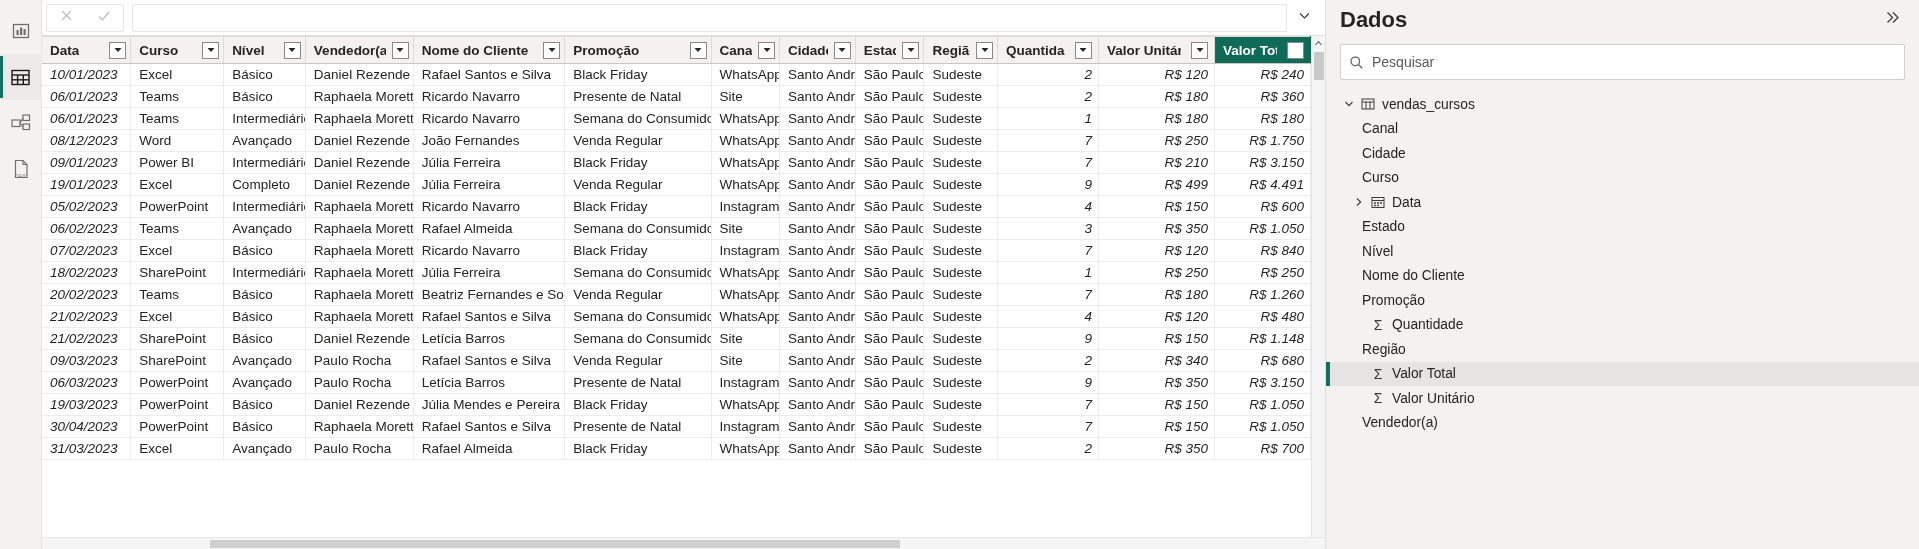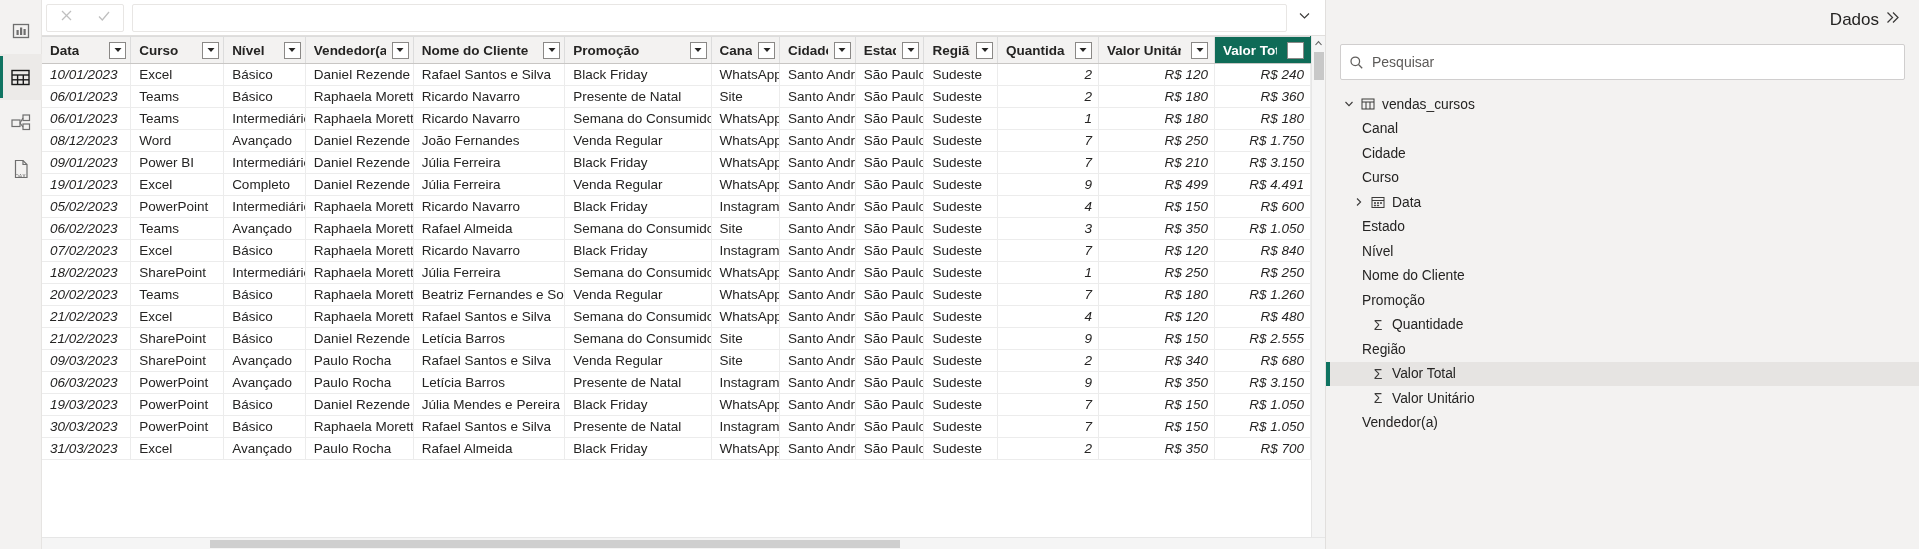--- a/index.html
+++ b/index.html
@@ -212,25 +212,24 @@
     padding: 0;
   }
   .pane-header {
     height: 40px;
     flex: 0 0 40px;
     display: flex;
     align-items: center;
     padding: 0 14px 0 14px;
   }
   .pane-title {
-    font-size: 17px;
+    font-size: 22px;
     color: #252423;
-    font-weight: normal;
+    font-weight: bold;
     flex: 1 1 auto;
-    text-align: right;
   }
   .pane-collapse {
     width: 26px; height: 26px;
     display: flex; align-items: center; justify-content: center;
     color: #3b3a39;
     font-size: 17px;
   }
   .pane-search-row { padding: 4px 14px 8px 14px; }
   .pane-search {
     height: 29px;
@@ -708,21 +707,21 @@
                 <td class="">Básico</td>
                 <td class="">Daniel Rezende</td>
                 <td class="">Letícia Barros</td>
                 <td class="">Semana do Consumidor</td>
                 <td class="">Site</td>
                 <td class="">Santo André</td>
                 <td class="">São Paulo</td>
                 <td class="">Sudeste</td>
                 <td class="num">9</td>
                 <td class="num">R$ 150</td>
-                <td class="num shaded">R$ 2.555</td>
+                <td class="num shaded">R$ 1.148</td>
               </tr>
               <tr>
                 <td class="italic">09/03/2023</td>
                 <td class="">SharePoint</td>
                 <td class="">Avançado</td>
                 <td class="">Paulo Rocha</td>
                 <td class="">Rafael Santos e Silva</td>
                 <td class="">Venda Regular</td>
                 <td class="">Site</td>
                 <td class="">Santo André</td>
@@ -756,21 +755,21 @@
                 <td class="">Black Friday</td>
                 <td class="">WhatsApp</td>
                 <td class="">Santo André</td>
                 <td class="">São Paulo</td>
                 <td class="">Sudeste</td>
                 <td class="num">7</td>
                 <td class="num">R$ 150</td>
                 <td class="num shaded">R$ 1.050</td>
               </tr>
               <tr>
-                <td class="italic">30/03/2023</td>
+                <td class="italic">30/04/2023</td>
                 <td class="">PowerPoint</td>
                 <td class="">Básico</td>
                 <td class="">Raphaela Moretti</td>
                 <td class="">Rafael Santos e Silva</td>
                 <td class="">Presente de Natal</td>
                 <td class="">Instagram</td>
                 <td class="">Santo André</td>
                 <td class="">São Paulo</td>
                 <td class="">Sudeste</td>
                 <td class="num">7</td>

